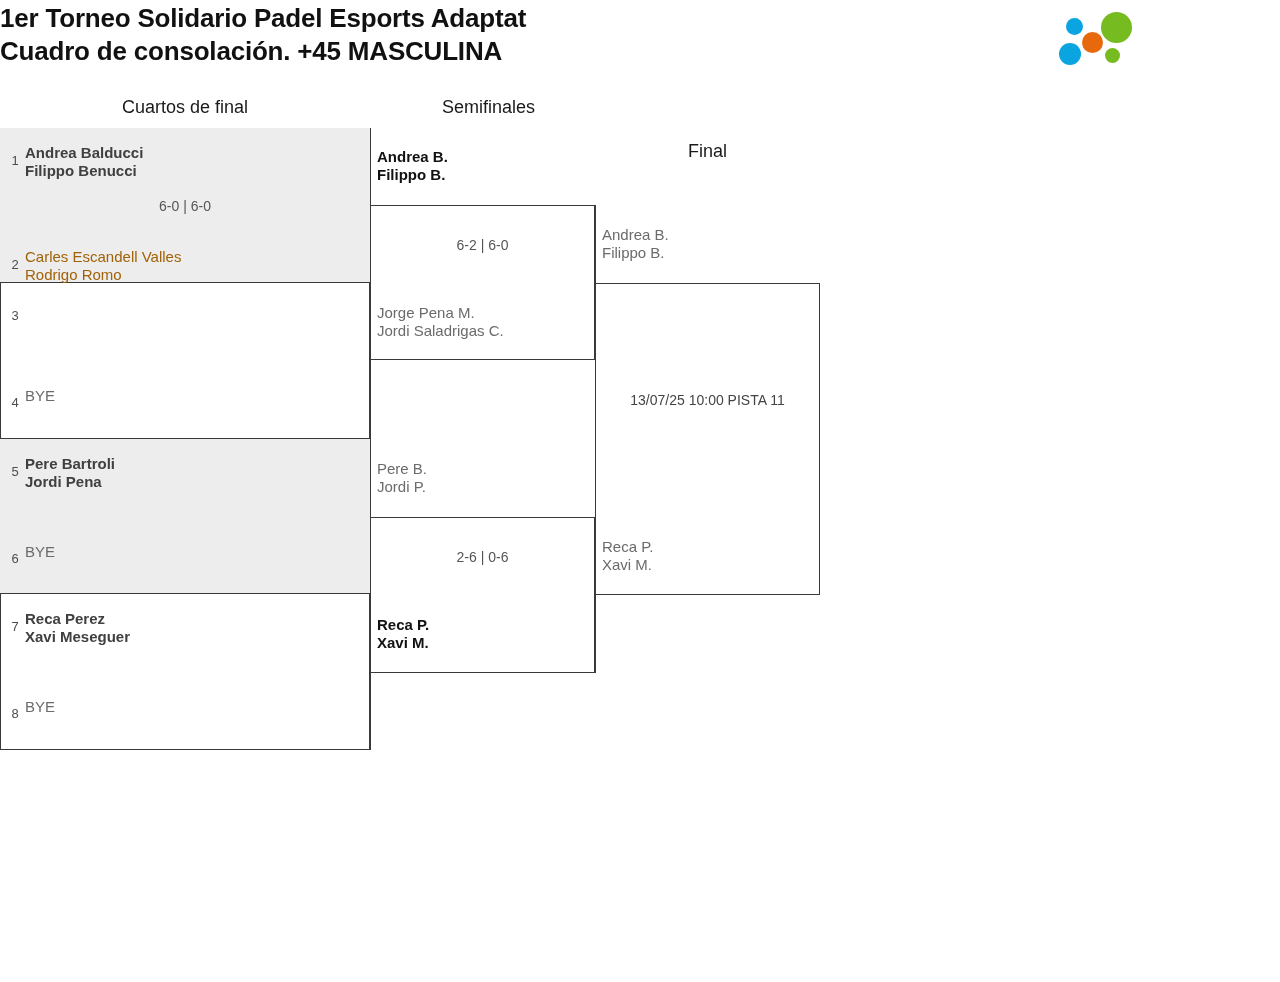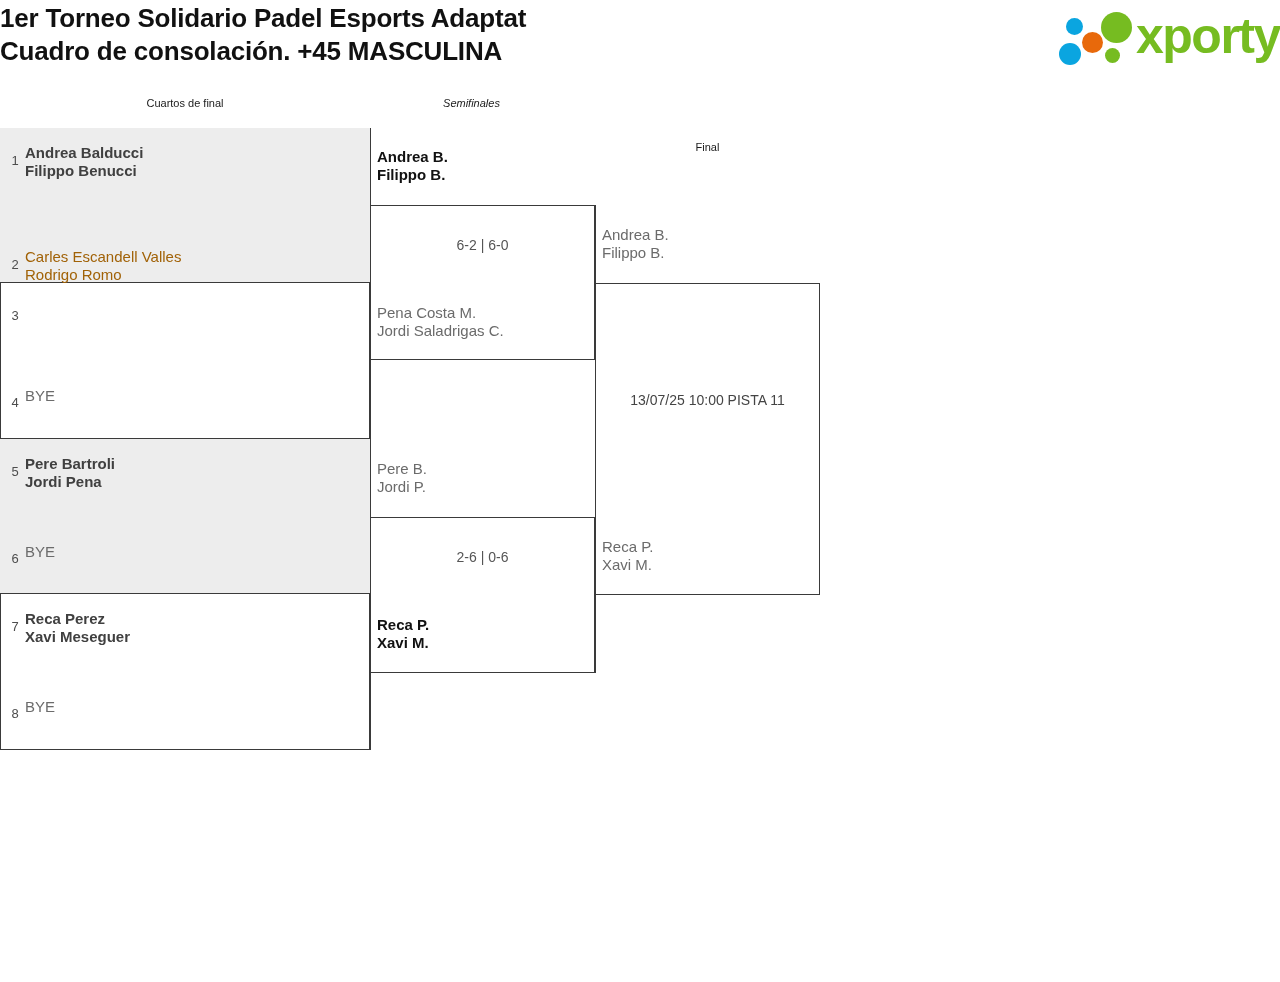--- a/index.html
+++ b/index.html
@@ -47,29 +47,29 @@
     font-size: 50px;
     font-weight: 700;
     color: #76bc21;
     letter-spacing: -1.5px;
     line-height: 58px;
   }
 
   
   .round-head {
     position: absolute;
-    font-size: 11px;
+    font-size: 18px;
     font-weight: 400;
     color: #1a1a1a;
     top: 97px;
     text-align: center;
     white-space: nowrap;
   }
   .rh-qf  { left: 0px;   width: 370px; }
-  .rh-sf  { left: 359px; width: 225px; font-style: italic; }
+  .rh-sf  { left: 376px; width: 225px; }
   .rh-fin { left: 595px; width: 225px; margin-top: 44px; }
 
   
   .bracket {
     position: absolute;
     left: 0; top: 0;
     width: 1280px; height: 982px;
   }
 
   
@@ -222,41 +222,41 @@
 <span>Cuadro de consolación. +45 MASCULINA</span></div>
 
   <div class="logo">
     <div class="logo-dots">
       <span class="dot dot-a"></span>
       <span class="dot dot-b"></span>
       <span class="dot dot-c"></span>
       <span class="dot dot-d"></span>
       <span class="dot dot-e"></span>
     </div>
-    <div class="logo-text">xporty</div>
   </div>
 </div>
 
 <div class="round-head rh-qf">Cuartos de final</div>
 <div class="round-head rh-sf">Semifinales</div>
 <div class="round-head rh-fin">Final</div>
 
 <div class="bracket">
 
   <div class="qf-col"></div>
   <div class="qf-col-left"></div>
 
   <div class="qf-match qf-m1 shaded">
     <div class="slot slot-top winner">
       <span class="seed">1</span>
       <span class="names">
         <span class="ln">Andrea Balducci</span>
         <span class="ln">Filippo Benucci</span>
       </span>
     </div>
+    <div class="qf-score" style="top:70px;">6-0 | 6-0</div>
     <div class="slot slot-bot-b loser">
       <span class="seed">2</span>
       <span class="names">
         <span class="ln">Carles Escandell Valles</span>
         <span class="ln">Rodrigo Romo</span>
       </span>
     </div>
   </div>
 
   <div class="qf-match qf-m2">
@@ -311,21 +311,21 @@
 
   <div class="sf-box sf1"></div>
   <div class="sf-box sf2"></div>
 
   <div class="sf-name winner" style="top:148px;">
     <span class="ln">Andrea B.</span>
     <span class="ln">Filippo B.</span>
   </div>
   <div class="sf-score" style="top:237px;">6-2 | 6-0</div>
   <div class="sf-name loser" style="top:304px;">
-    <span class="ln">Pena Costa M.</span>
+    <span class="ln">Jorge Pena M.</span>
     <span class="ln">Jordi Saladrigas C.</span>
   </div>
 
   <div class="sf-name loser" style="top:460px;">
     <span class="ln">Pere B.</span>
     <span class="ln">Jordi P.</span>
   </div>
   <div class="sf-score" style="top:549px;">2-6 | 0-6</div>
   <div class="sf-name winner" style="top:616px;">
     <span class="ln">Reca P.</span>

